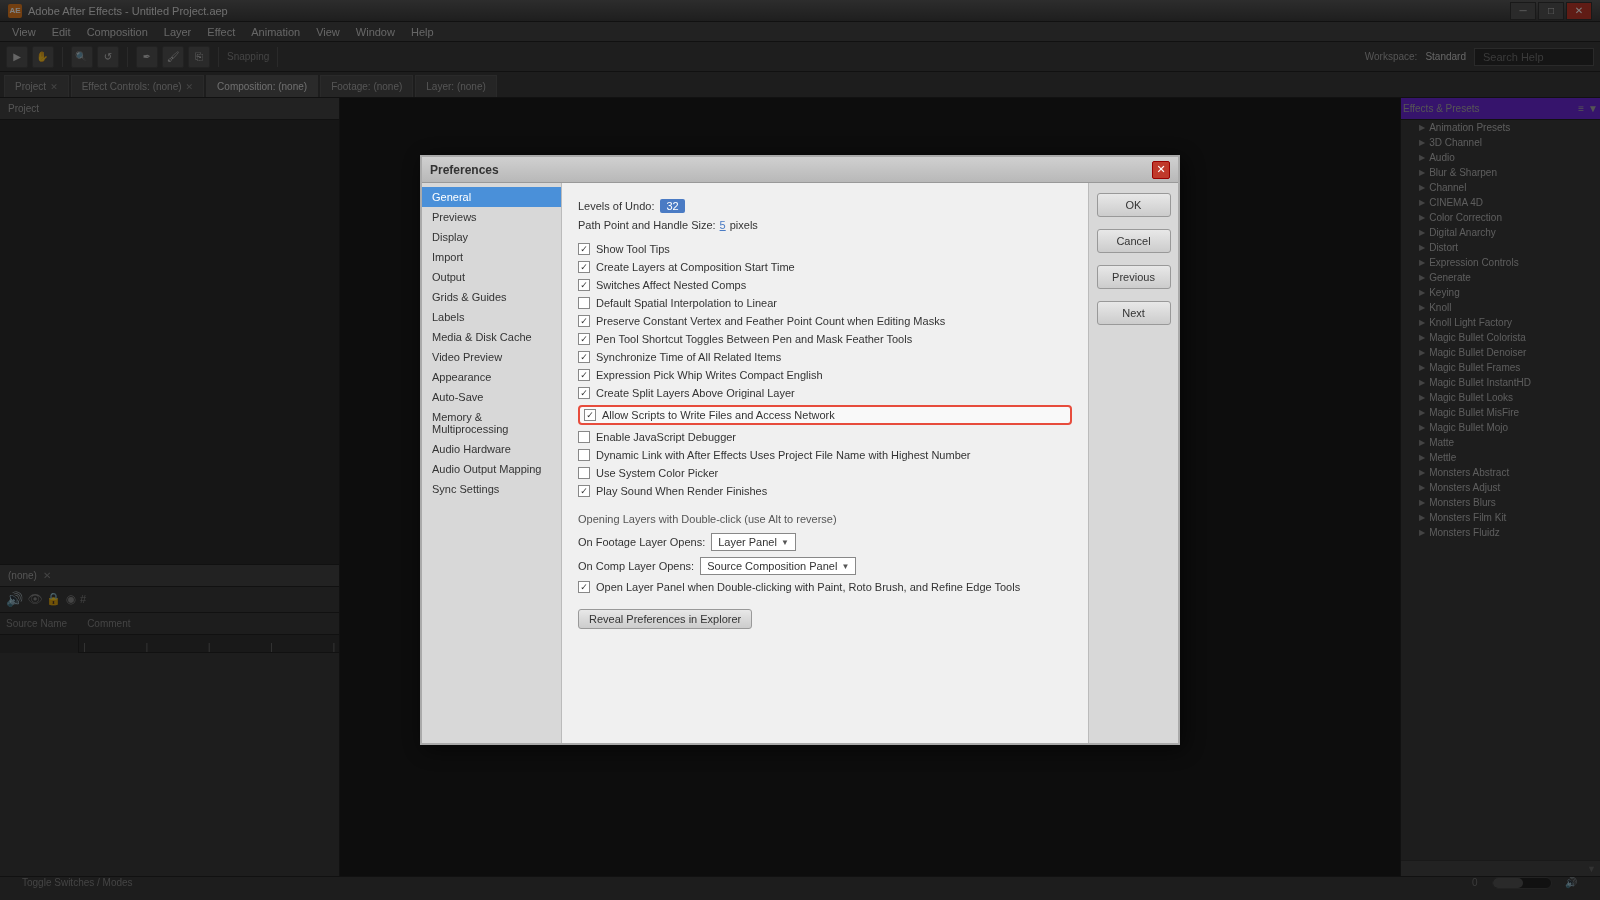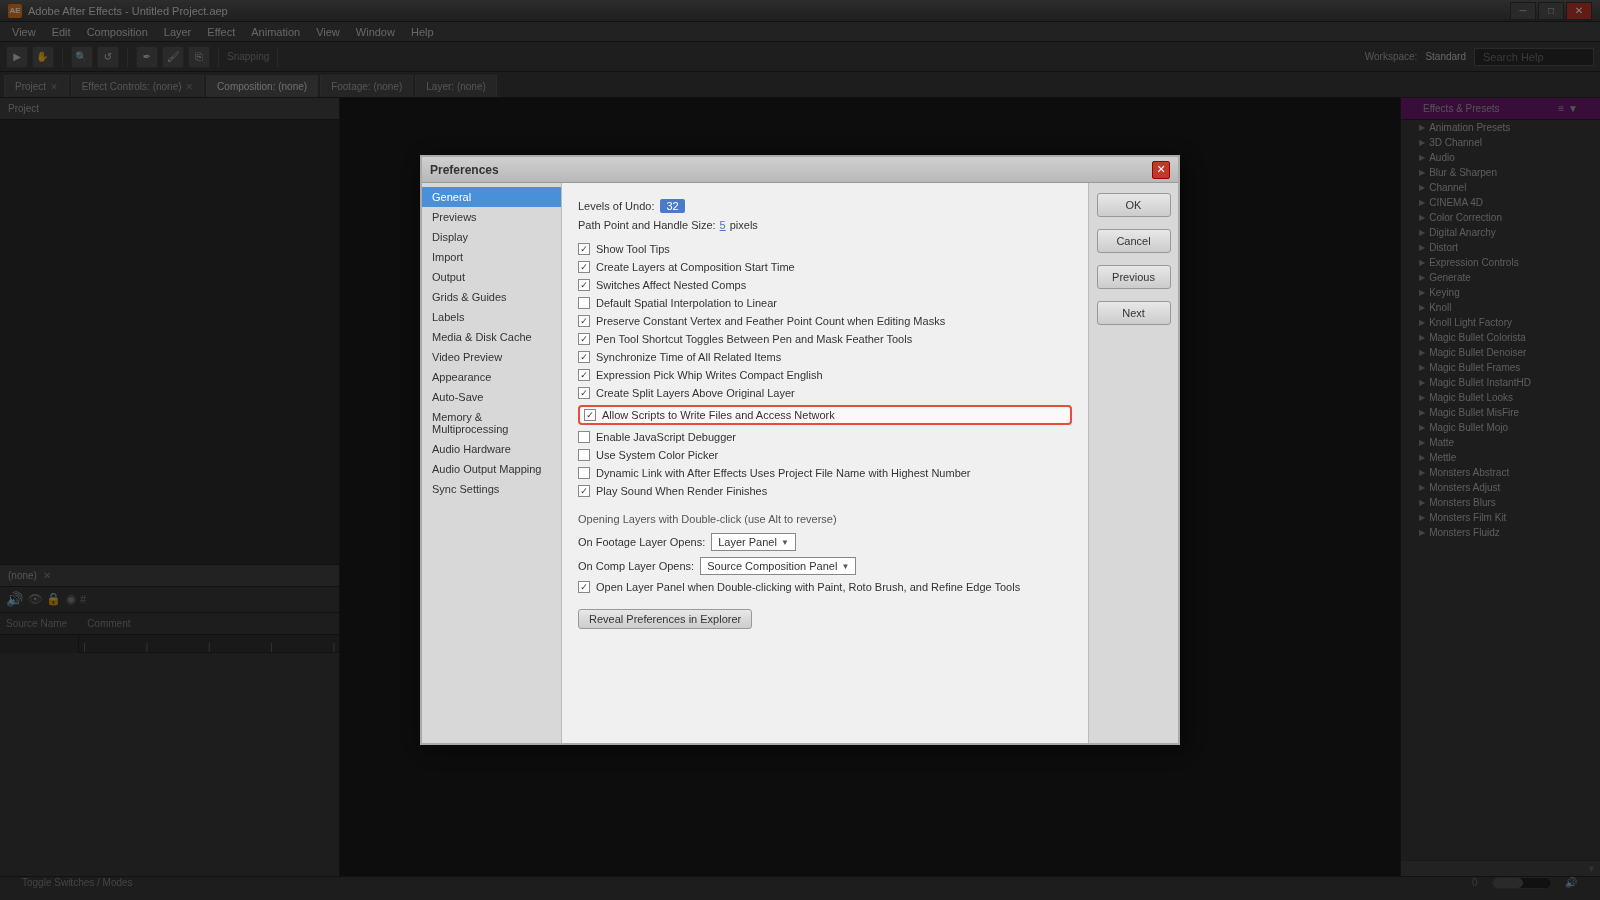--- a/index.html
+++ b/index.html
@@ -156,24 +156,24 @@
 
     
     #right-panel {
       width: 200px;
       background: #3a3a3a;
       border-left: 1px solid #222;
       display: flex;
       flex-direction: column;
     }
     #right-panel-header {
-      background: #701a75;
+      background: #6d28d9;
       height: 22px;
       display: flex; align-items: center;
-      padding: 0 22px;
+      padding: 0 2px;
       font-size: 10px;
       color: #aaa;
       border-bottom: 1px solid #222;
       gap: 4px;
     }
     .effects-list-item {
       padding: 2px 8px 2px 18px;
       font-size: 10px;
       color: #bbb;
       cursor: pointer;
@@ -702,25 +702,25 @@
           <div class="pref-checkbox">✓</div>
           <span>Allow Scripts to Write Files and Access Network</span>
         </div>
 
         <div class="pref-row">
           <div class="pref-checkbox"></div>
           <span>Enable JavaScript Debugger</span>
         </div>
         <div class="pref-row">
           <div class="pref-checkbox"></div>
+          <span>Dynamic Link with After Effects Uses Project File Name with Highest Number</span>
+        </div>
+        <div class="pref-row">
+          <div class="pref-checkbox"></div>
           <span>Use System Color Picker</span>
-        </div>
-        <div class="pref-row">
-          <div class="pref-checkbox"></div>
-          <span>Dynamic Link with After Effects Uses Project File Name with Highest Number</span>
         </div>
         <div class="pref-row" style="margin-bottom:16px;">
           <div class="pref-checkbox">✓</div>
           <span>Play Sound When Render Finishes</span>
         </div>
 
         
         <div class="section-title">
           <span>Opening Layers with Double-click (use Alt to reverse)</span>
         </div>

